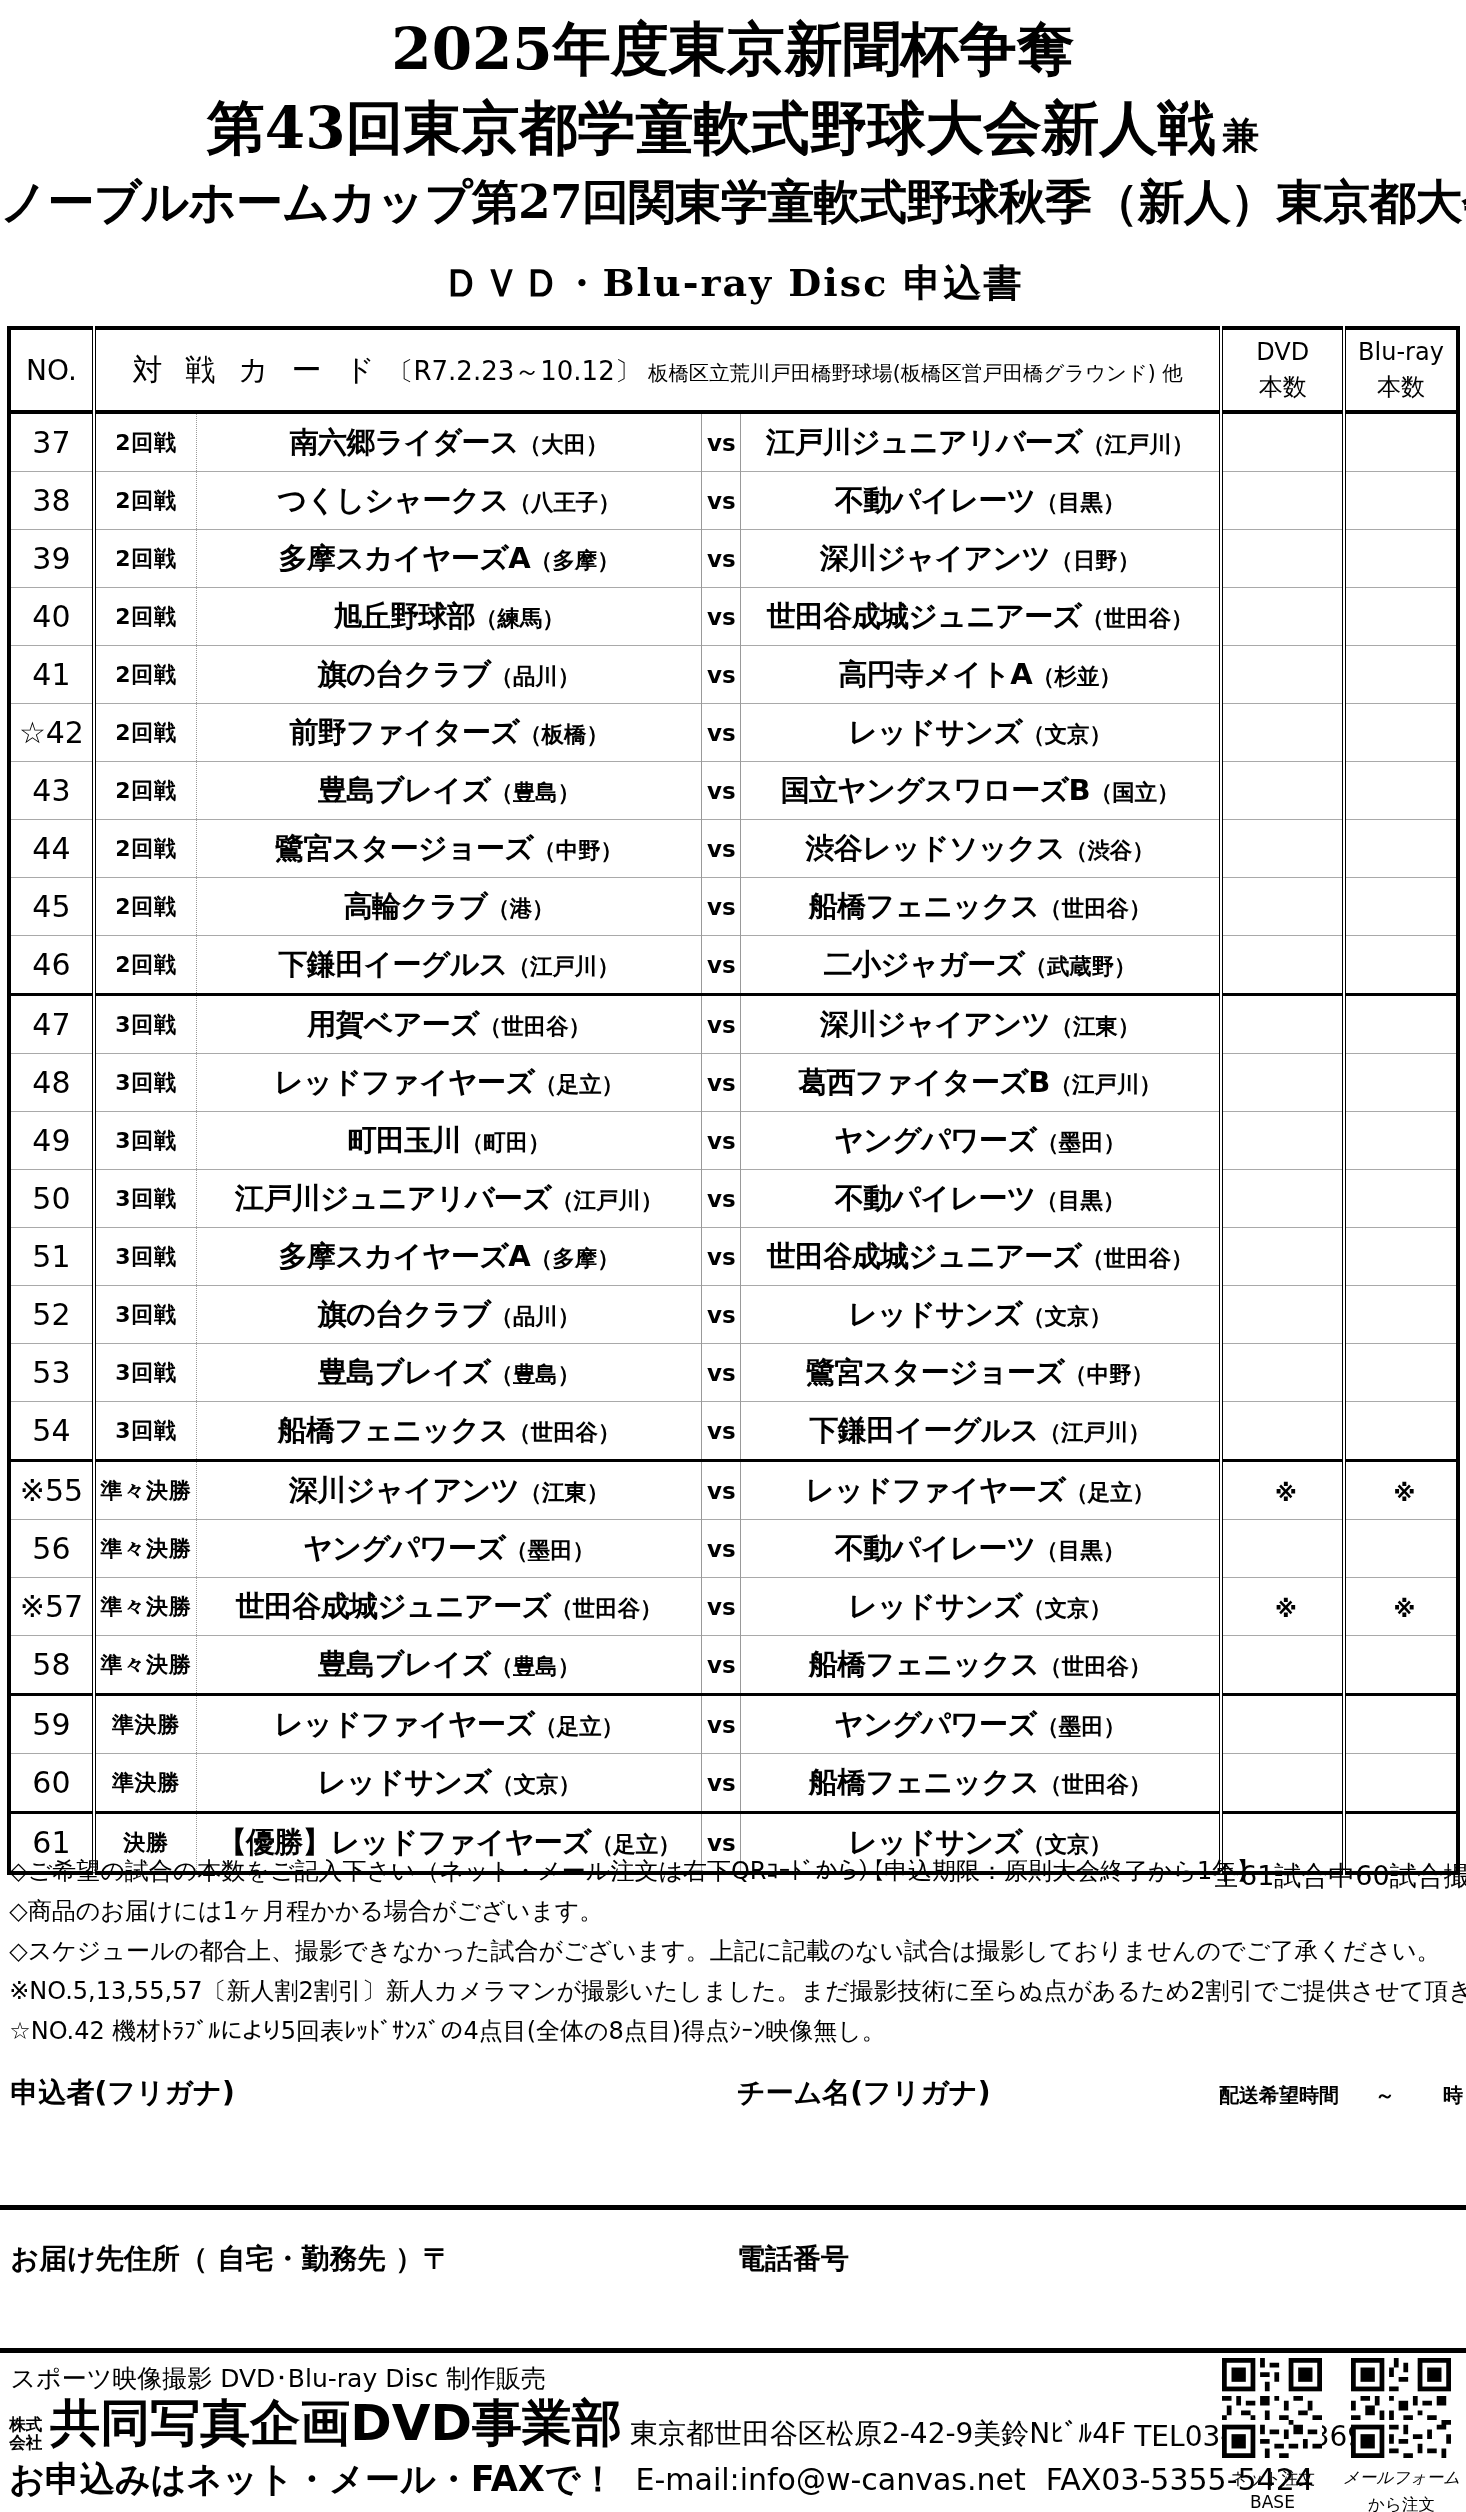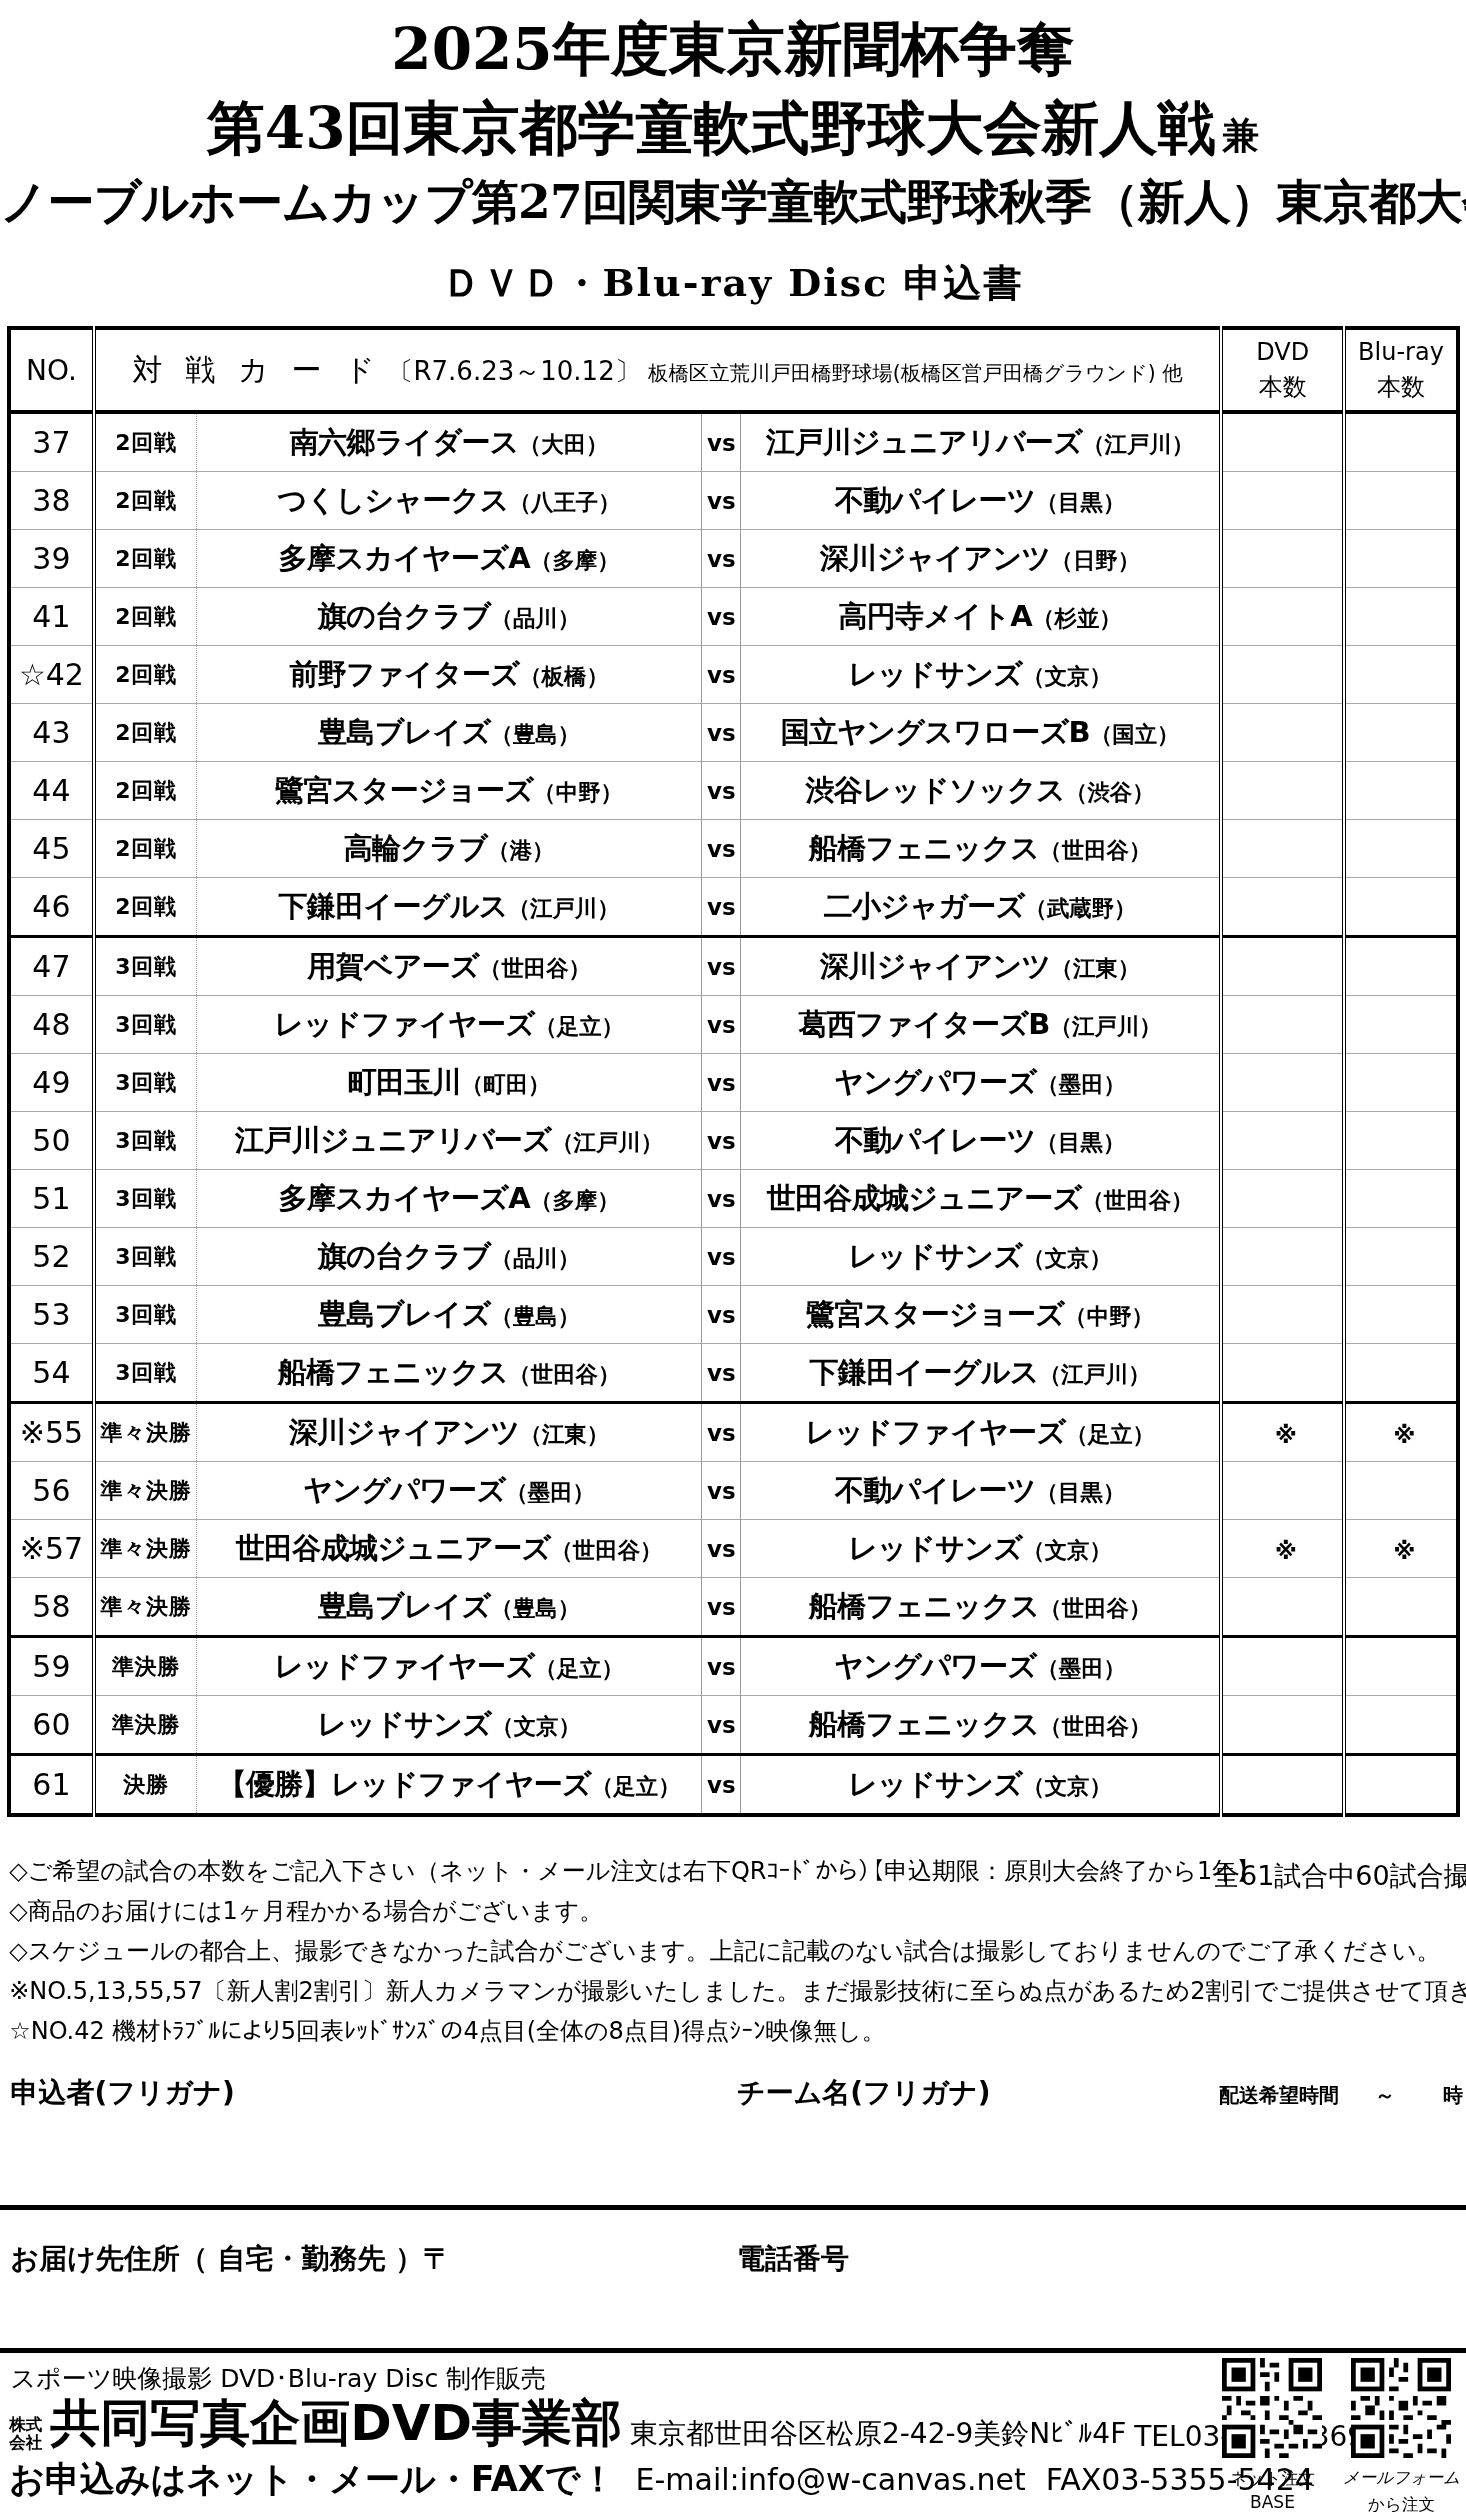--- a/index.html
+++ b/index.html
@@ -93,21 +93,21 @@
     <col style="width:38px">
       <col style="width:471px">
       <col style="width:121px">
       <col style="width:111px">
   </colgroup>
   <thead>
     <tr>
       <td class="h-no">NO.</td>
       <td class="h-match" colspan="4">
         <span class="hm-title">対 戦 カ ー ド</span>
-        <span class="hm-date">〔R7.6.23～10.12〕</span>
+        <span class="hm-date">〔R7.2.23～10.12〕</span>
         <span class="hm-venue">板橋区立荒川戸田橋野球場(板橋区営戸田橋グラウンド) 他</span>
       </td>
       <td class="h-dvd">
         <div>DVD</div>
         <div>本数</div>
       </td>
       <td class="h-bd">
         <div>Blu-ray</div>
         <div>本数</div>
       </td>
@@ -131,20 +131,29 @@
         <td class="c-t2"><span class="tname">不動パイレーツ</span><span class="tarea">（目黒）</span></td>
         <td class="c-dvd"></td>
         <td class="c-bd"></td>
       </tr>
       <tr>
         <td class="c-no">39</td>
         <td class="c-round">2回戦</td>
         <td class="c-t1"><span class="tname">多摩スカイヤーズA</span><span class="tarea">（多摩）</span></td>
         <td class="c-vs">vs</td>
         <td class="c-t2"><span class="tname">深川ジャイアンツ</span><span class="tarea">（日野）</span></td>
+        <td class="c-dvd"></td>
+        <td class="c-bd"></td>
+      </tr>
+      <tr>
+        <td class="c-no">40</td>
+        <td class="c-round">2回戦</td>
+        <td class="c-t1"><span class="tname">旭丘野球部</span><span class="tarea">（練馬）</span></td>
+        <td class="c-vs">vs</td>
+        <td class="c-t2"><span class="tname">世田谷成城ジュニアーズ</span><span class="tarea">（世田谷）</span></td>
         <td class="c-dvd"></td>
         <td class="c-bd"></td>
       </tr>
       <tr>
         <td class="c-no">41</td>
         <td class="c-round">2回戦</td>
         <td class="c-t1"><span class="tname">旗の台クラブ</span><span class="tarea">（品川）</span></td>
         <td class="c-vs">vs</td>
         <td class="c-t2"><span class="tname">高円寺メイトA</span><span class="tarea">（杉並）</span></td>
         <td class="c-dvd"></td>

